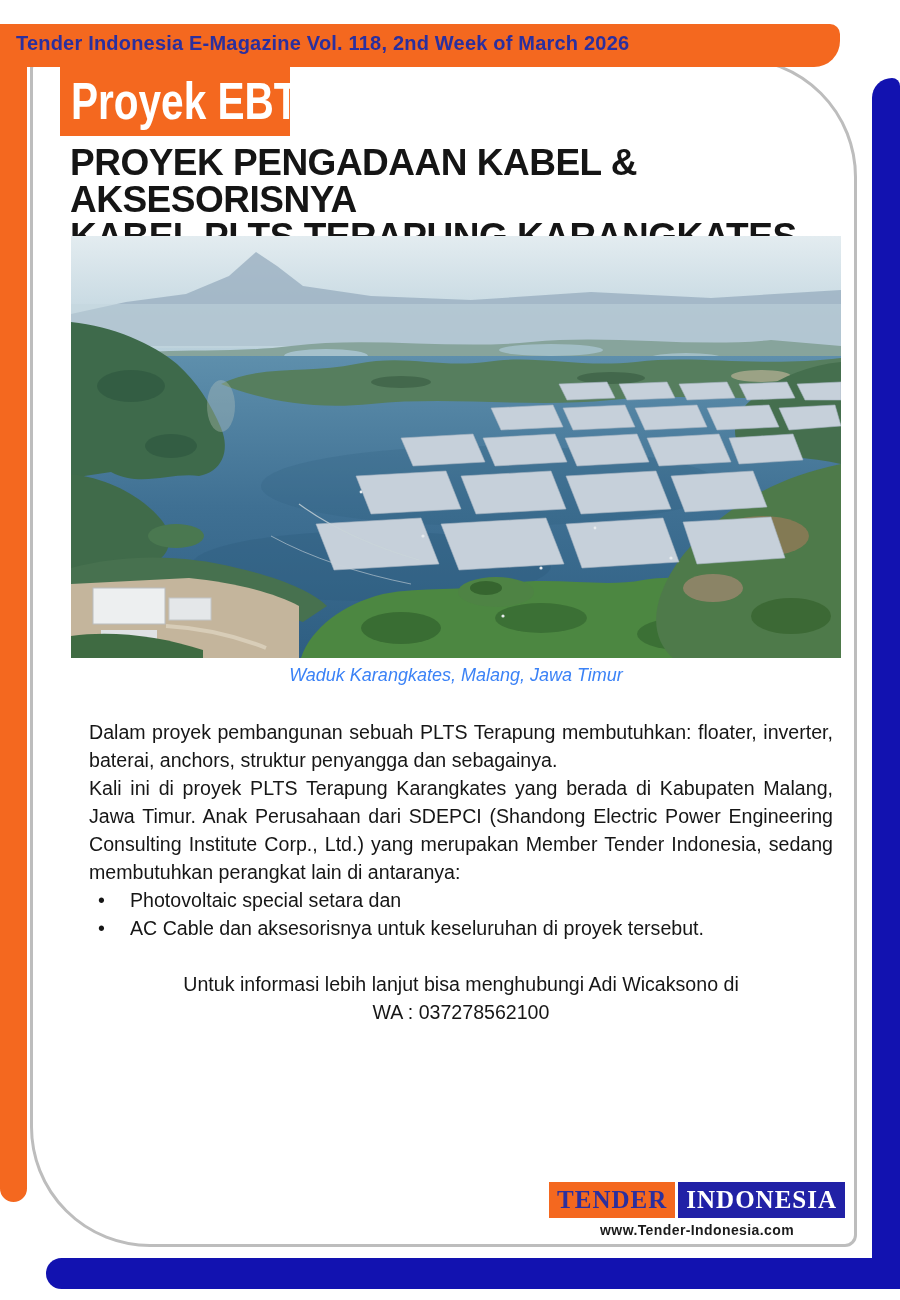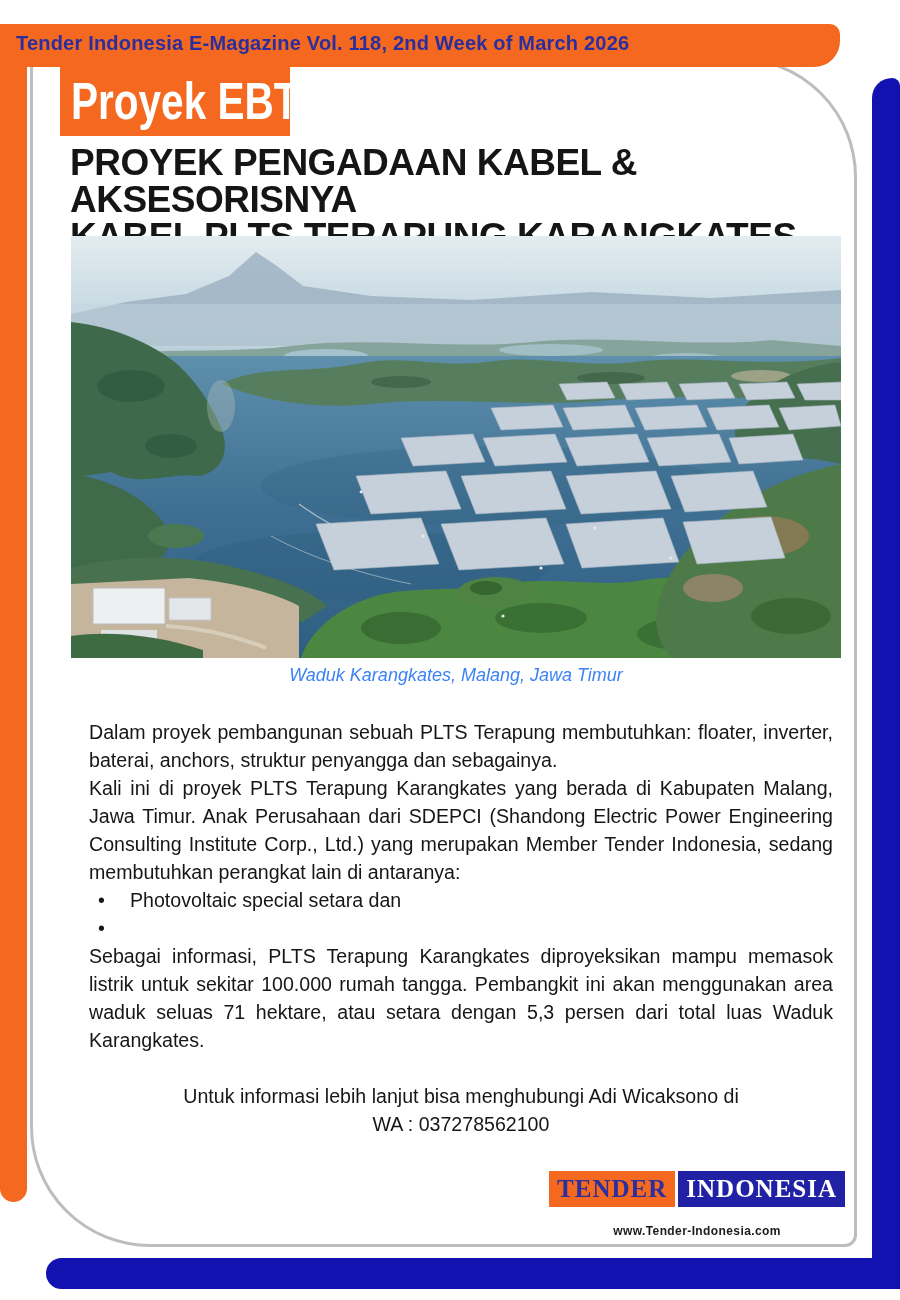--- a/index.html
+++ b/index.html
@@ -72,21 +72,21 @@
     padding:5px 6px 3px 8px;text-align:center;
   }
   .logo-row{display:flex;gap:3px;}
   .logo-left,.logo-right{
     font-family:"Liberation Serif", serif;font-weight:bold;font-size:25px;
     line-height:36px;padding:0 8px;letter-spacing:1px;white-space:nowrap;
   }
   .logo-left{background:#F4681F;color:#2B2F9E;}
   .logo-right{background:#2121A6;color:#ffffff;font-family:Liberation Serif, serif;}
   .logo-url{
-    margin-top:17px;font-size:12px;font-weight:bold;color:#1b1b1b;
+    margin-top:4px;font-size:14px;font-weight:bold;color:#1b1b1b;
     letter-spacing:0.4px;
   }
 </style>
 </head>
 <body>
 
 <div class="top-banner">
   <span class="banner-text">Tender Indonesia E-Magazine Vol. 118, 2nd Week of March 2026</span>
 </div>
 <div class="left-bar"></div>
@@ -211,23 +211,23 @@
   <div class="article-body">
     <p>Dalam proyek pembangunan sebuah PLTS Terapung membutuhkan: floater, inverter, baterai, anchors, struktur penyangga dan sebagainya.</p>
     <p>Kali ini di proyek PLTS Terapung Karangkates yang berada di Kabupaten Malang, Jawa Timur.  Anak Perusahaan dari SDEPCI (Shandong Electric Power Engineering Consulting Institute Corp., Ltd.) yang merupakan Member Tender Indonesia, sedang membutuhkan perangkat lain di antaranya:</p>
     <ul>
       <li>
         <span class="bullet-dot">•</span>
         <span>Photovoltaic special setara dan</span>
       </li>
       <li>
         <span class="bullet-dot">•</span>
+        <span>AC Cable dan aksesorisnya untuk keseluruhan di proyek tersebut.</span>
       </li>
     </ul>
-    <p class="gap-above">Sebagai informasi, PLTS Terapung Karangkates diproyeksikan mampu memasok listrik untuk sekitar 100.000 rumah tangga. Pembangkit ini akan menggunakan area waduk seluas 71 hektare, atau setara dengan 5,3 persen dari total luas Waduk Karangkates.</p>
     <div class="contact gap-above">
       <p>Untuk informasi lebih lanjut bisa menghubungi Adi Wicaksono di</p>
       <p>WA : 037278562100</p>
     </div>
   </div>
 
   <div class="logo-block">
     <div class="logo-row">
       <span class="logo-left">TENDER</span>
       <span class="logo-right">INDONESIA</span>

